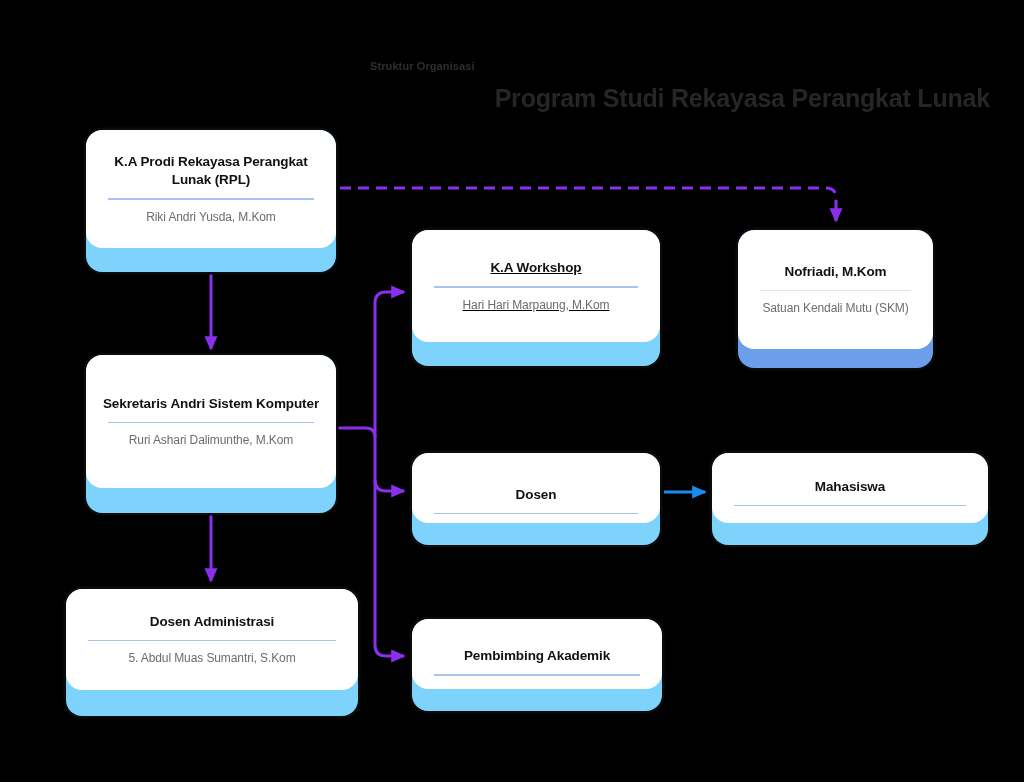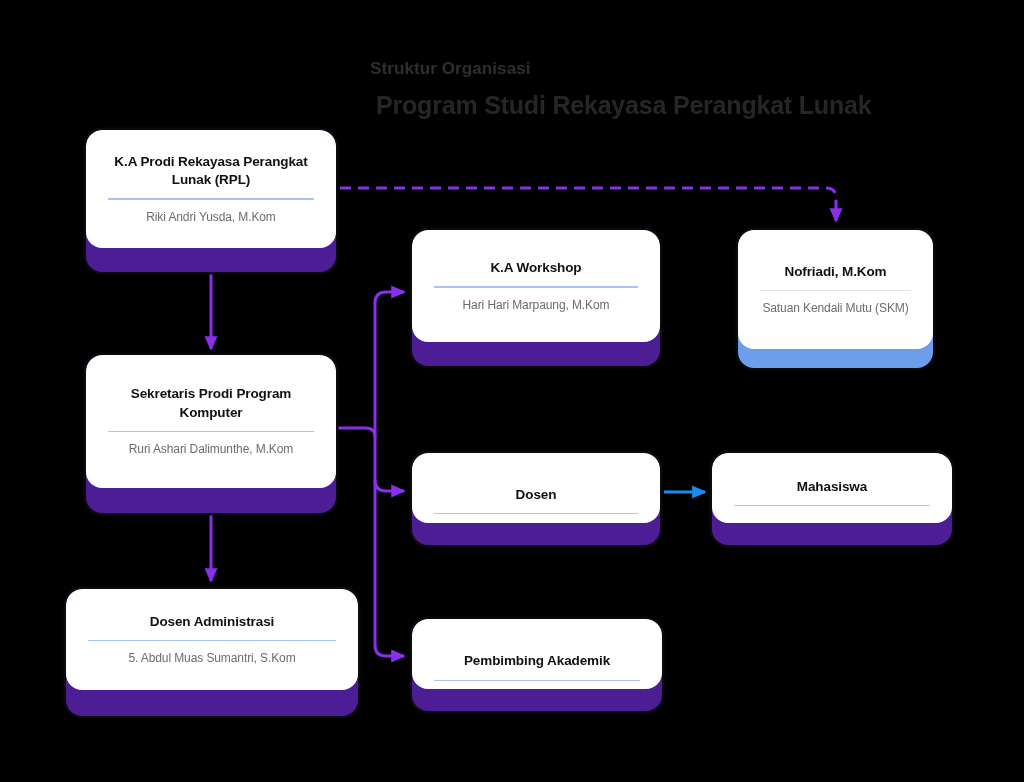--- a/index.html
+++ b/index.html
@@ -17,43 +17,44 @@
   }
 
   
   #heading {
     position: absolute;
     left: 370px;
     top: 60px;
     width: 620px;
   }
   .eyebrow {
-    font-size: 17px;
+    font-size: 11px;
     font-weight: bold;
     color: #2e2e2e;
     letter-spacing: 0.1px;
     margin: 0 0 12px 0;
     line-height: 1.1;
   }
   .headline {
     font-size: 25px;
     font-weight: bold;
     color: #262626;
     letter-spacing: -0.2px;
-    margin: 6px;
+    margin: 0;
     line-height: 1.15;
     white-space: nowrap;
+    text-align: right;
   }
 
   
   .card {
     position: absolute;
     box-sizing: border-box;
     border-radius: 16px;
-    background: #4c1d95;            
+    background: #7dd3fc;            
     box-shadow: 0 0 0 2.5px #0b0b0b;
     overflow: hidden;
   }
   .card.accent-blue { background: #6d9eeb; }
   .card-face {
     position: absolute;
     left: 0;
     right: 0;
     top: 0;
     border-radius: 16px;
@@ -139,36 +140,36 @@
   <div class="card" style="left:86px; top:130px; width:250px; height:142px;">
     <div class="card-face" style="height:118px;">
       <div class="card-title">K.A Prodi Rekayasa Perangkat Lunak (RPL)</div>
       <div class="card-rule"></div>
       <div class="card-sub">Riki Andri Yusda, M.Kom</div>
     </div>
   </div>
 
   <div class="card" style="left:86px; top:355px; width:250px; height:158px;">
     <div class="card-face" style="height:133px;">
-      <div class="card-title">Sekretaris Prodi Program Komputer</div>
+      <div class="card-title">Sekretaris Andri Sistem Komputer</div>
       <div class="card-rule"></div>
       <div class="card-sub">Ruri Ashari Dalimunthe, M.Kom</div>
     </div>
   </div>
 
   <div class="card" style="left:66px; top:589px; width:292px; height:127px;">
     <div class="card-face" style="height:101px;">
       <div class="card-title">Dosen Administrasi</div>
       <div class="card-rule"></div>
       <div class="card-sub">5. Abdul Muas Sumantri, S.Kom</div>
     </div>
   </div>
 
   <div class="card" style="left:412px; top:230px; width:248px; height:136px;">
-    <div class="card-face" style="height:112px;">
+    <div class="card-face" style="height:112px;text-decoration:underline;">
       <div class="card-title">K.A Workshop</div>
       <div class="card-rule"></div>
       <div class="card-sub">Hari Hari Marpaung, M.Kom</div>
     </div>
   </div>
 
   <div class="card accent-blue" style="left:738px; top:230px; width:195px; height:138px;padding-left:48px;">
     <div class="card-face" style="height:119px;">
       <div class="card-title">Nofriadi, M.Kom</div>
       <div class="card-rule rule-grey"></div>
@@ -176,27 +177,27 @@
     </div>
   </div>
 
   <div class="card no-sub" style="left:412px; top:453px; width:248px; height:92px;">
     <div class="card-face" style="height:70px; justify-content:center; padding-top:32px;">
       <div class="card-title">Dosen</div>
       <div class="card-rule"></div>
     </div>
   </div>
 
-  <div class="card no-sub" style="left:712px; top:453px; width:240px; height:92px;">
+  <div class="card no-sub" style="left:712px; top:453px; width:276px; height:92px;">
     <div class="card-face" style="height:70px; justify-content:center; padding-top:16px;">
       <div class="card-title">Mahasiswa</div>
       <div class="card-rule"></div>
     </div>
   </div>
 
   <div class="card no-sub" style="left:412px; top:619px; width:250px; height:92px;">
-    <div class="card-face" style="height:70px; justify-content:flex-end; padding-top:28px;">
+    <div class="card-face" style="height:70px; justify-content:flex-start; padding-top:28px;">
       <div class="card-title">Pembimbing Akademik</div>
       <div class="card-rule"></div>
     </div>
   </div>
 
 </div>
 
 </body></html>

